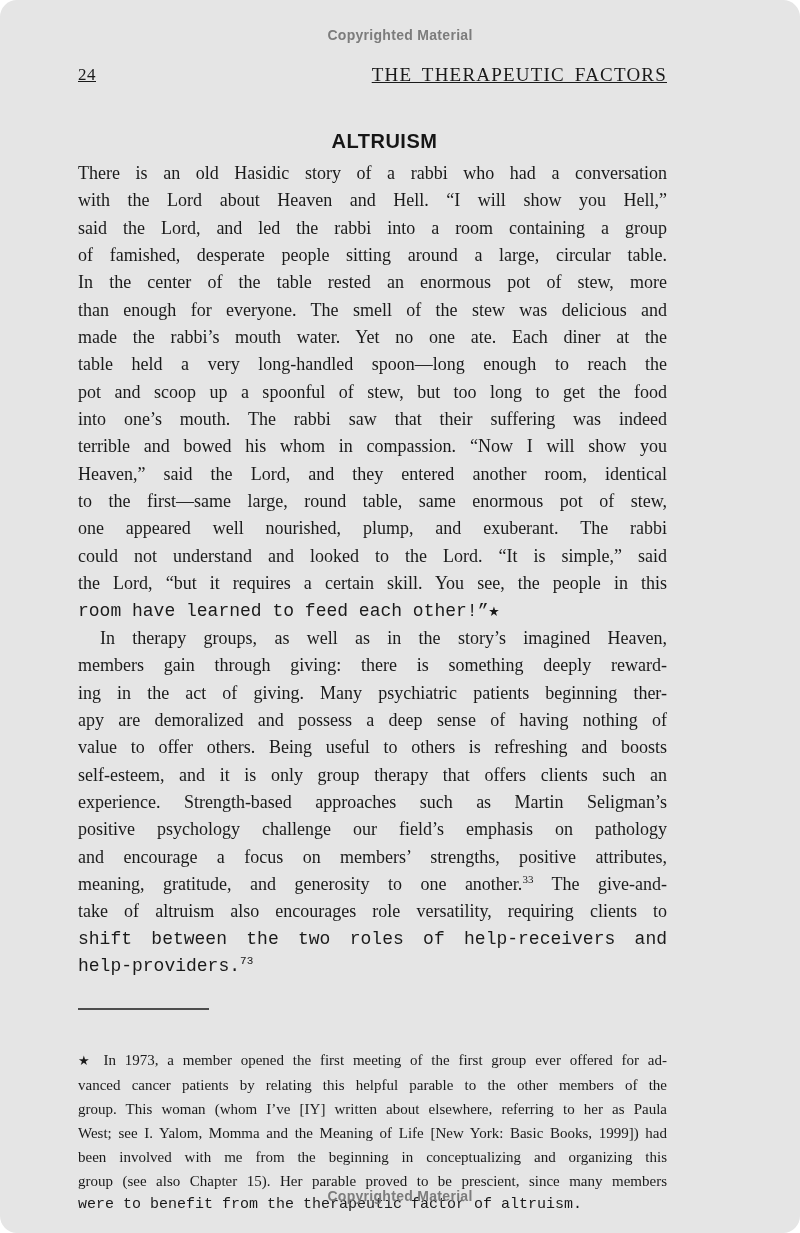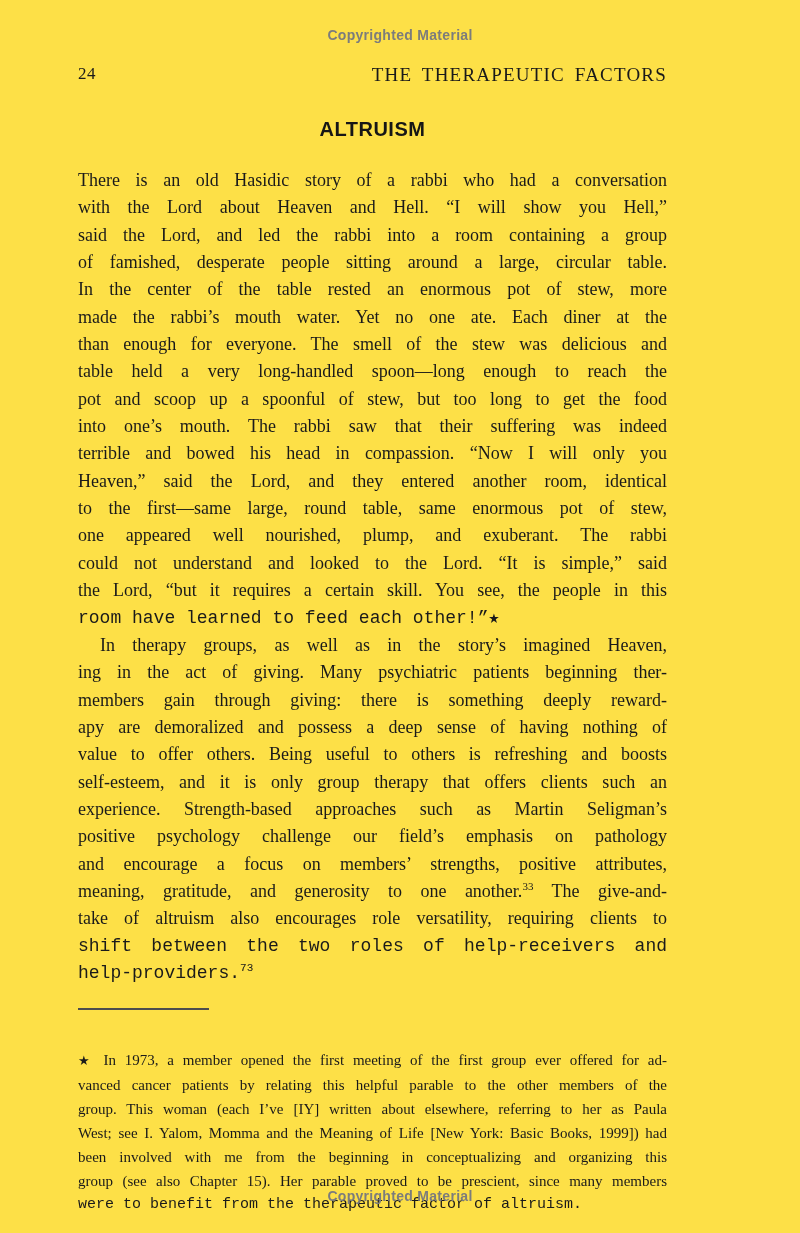--- a/index.html
+++ b/index.html
@@ -4,24 +4,25 @@
 <style>
   html, body {
     margin: 0;
     padding: 0;
     background: #ffffff;
   }
   .page {
     position: relative;
     width: 800px;
     height: 1233px;
-    background: #fde047;
+    background: #e5e5e5;
     color: #1a1a1a;
     font-family: "Liberation Serif", "DejaVu Serif", serif;
     overflow: hidden;
+    border-radius: 17px;
   }
   .copyright {
     position: absolute;
     left: 0;
     width: 100%;
     text-align: center;
     font-family: "Liberation Sans", "DejaVu Sans", sans-serif;
     font-weight: 700;
     font-size: 14px;
     letter-spacing: 0.3px;
@@ -30,49 +31,50 @@
   .copyright.top { top: 27px; }
   .copyright.bottom { top: 1188px; }
 
   .header {
     position: absolute;
     top: 64px;
     left: 78px;
     width: 589px;
     display: flex;
     justify-content: space-between;
-    align-items: flex-start;
+    align-items: center;
+    text-decoration: underline;
   }
   .pagenum {
     font-size: 17px;
     letter-spacing: 0.5px;
   }
   .runhead {
     font-size: 19px;
     letter-spacing: 1.2px;
     word-spacing: 4px;
   }
 
   .section-title {
     position: absolute;
     top: 118px;
     left: 78px;
     width: 589px;
-    margin: 0;
+    margin: 12px;
     text-align: center;
     font-family: "Liberation Sans", "DejaVu Sans", sans-serif;
     font-weight: 700;
     font-size: 20px;
     letter-spacing: 0.5px;
     color: #161616;
   }
 
   .body-text {
     position: absolute;
-    top: 167px;
+    top: 160px;
     left: 78px;
     width: 589px;
     font-size: 18px;
     line-height: 27.35px;
   }
   .bline {
     text-align: justify;
     text-align-last: justify;
     white-space: normal;
   }
@@ -119,55 +121,55 @@
 
   <h1 class="section-title">ALTRUISM</h1>
 
   <div class="body-text">
     <div class="para">
       <div class="bline">There is an old Hasidic story of a rabbi who had a conversation</div>
       <div class="bline">with the Lord about Heaven and Hell. “I will show you Hell,”</div>
       <div class="bline">said the Lord, and led the rabbi into a room containing a group</div>
       <div class="bline">of famished, desperate people sitting around a large, circular table.</div>
       <div class="bline">In the center of the table rested an enormous pot of stew, more</div>
+      <div class="bline">than enough for everyone. The smell of the stew was delicious and</div>
       <div class="bline">made the rabbi’s mouth water. Yet no one ate. Each diner at the</div>
-      <div class="bline">than enough for everyone. The smell of the stew was delicious and</div>
       <div class="bline">table held a very long-handled spoon—long enough to reach the</div>
       <div class="bline">pot and scoop up a spoonful of stew, but too long to get the food</div>
       <div class="bline">into one’s mouth. The rabbi saw that their suffering was indeed</div>
-      <div class="bline">terrible and bowed his head in compassion. “Now I will only you</div>
+      <div class="bline">terrible and bowed his whom in compassion. “Now I will show you</div>
       <div class="bline">Heaven,” said the Lord, and they entered another room, identical</div>
       <div class="bline">to the first—same large, round table, same enormous pot of stew,</div>
       <div class="bline">one appeared well nourished, plump, and exuberant. The rabbi</div>
       <div class="bline">could not understand and looked to the Lord. “It is simple,” said</div>
       <div class="bline">the Lord, “but it requires a certain skill. You see, the people in this</div>
       <div class="bline last">room have learned to feed each other!”★</div>
     </div>
     <div class="para">
       <div class="bline indent">In therapy groups, as well as in the story’s imagined Heaven,</div>
+      <div class="bline">members gain through giving: there is something deeply reward-</div>
       <div class="bline">ing in the act of giving. Many psychiatric patients beginning ther-</div>
-      <div class="bline">members gain through giving: there is something deeply reward-</div>
       <div class="bline">apy are demoralized and possess a deep sense of having nothing of</div>
       <div class="bline">value to offer others. Being useful to others is refreshing and boosts</div>
       <div class="bline">self-esteem, and it is only group therapy that offers clients such an</div>
       <div class="bline">experience. Strength-based approaches such as Martin Seligman’s</div>
       <div class="bline">positive psychology challenge our field’s emphasis on pathology</div>
       <div class="bline">and encourage a focus on members’ strengths, positive attributes,</div>
       <div class="bline"><span>meaning, gratitude, and generosity to one another.</span><sup class="ref">33</sup><span> The give-and-</span></div>
       <div class="bline">take of altruism also encourages role versatility, requiring clients to</div>
       <div class="bline last"><span>shift between the two roles of help-receivers and help-providers.</span><sup class="ref">73</sup></div>
     </div>
   </div>
 
   <div class="fn-rule"></div>
 
   <div class="footnote">
     <div class="bline"><span class="fn-star">★</span><span> In 1973, a member opened the first meeting of the first group ever offered for ad-</span></div>
     <div class="bline">vanced cancer patients by relating this helpful parable to the other members of the</div>
-    <div class="bline">group. This woman (each I’ve [IY] written about elsewhere, referring to her as Paula</div>
+    <div class="bline">group. This woman (whom I’ve [IY] written about elsewhere, referring to her as Paula</div>
     <div class="bline"><span>West; see I. Yalom, </span><span class="it">Momma and the Meaning of Life</span><span> [New York: Basic Books, 1999]) had</span></div>
     <div class="bline">been involved with me from the beginning in conceptualizing and organizing this</div>
     <div class="bline">group (see also Chapter 15). Her parable proved to be prescient, since many members</div>
     <div class="bline last">were to benefit from the therapeutic factor of altruism.</div>
   </div>
 
   <div class="copyright bottom">Copyrighted Material</div>
 
 </div>
 

